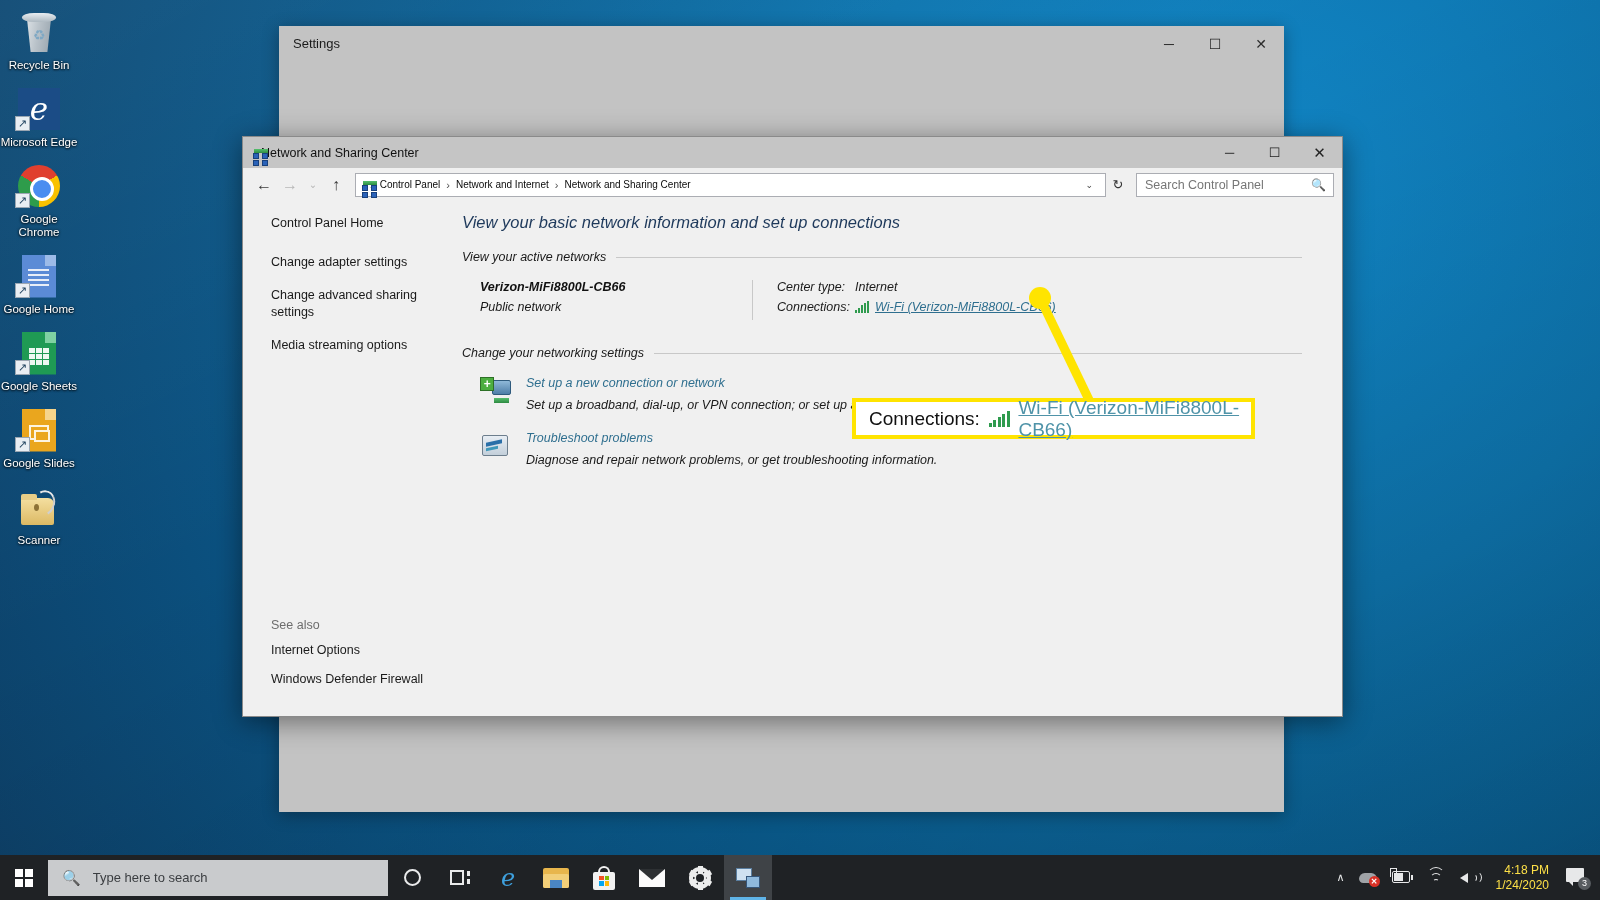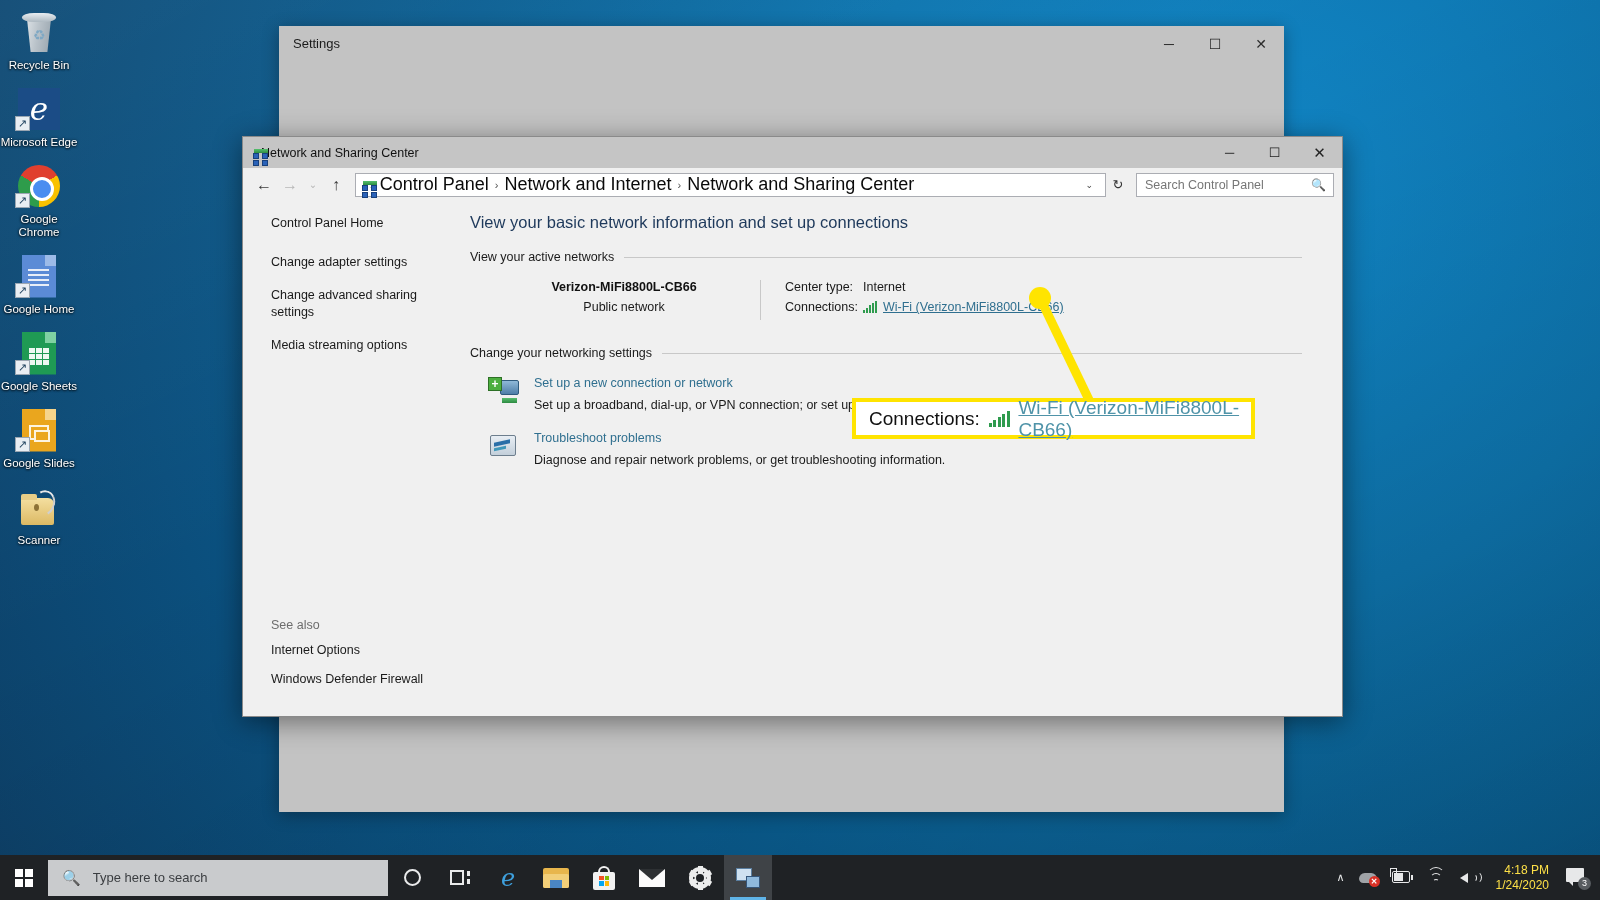--- a/index.html
+++ b/index.html
@@ -218,58 +218,58 @@
     font-size: 16px; color: #3a3a3a;
   }
   .nav-btn.disabled { color: #b7b7b7; }
   .nav-btn.small { width: 20px; font-size: 10px; }
   .crumbbar {
     flex: 1; height: 24px; margin-left: 6px;
     background: #fff; border: 1px solid #abadb3;
     display: flex; align-items: center; padding: 0 4px;
   }
   .crumbbar .crumb-icon { margin: 0 5px 0 2px; }
-  .crumb { font-size: 18px; color: #0a0a0a; padding: 0 3px; }
+  .crumb { font-size: 10px; color: #0a0a0a; padding: 0 3px; }
   .crumb-sep { font-size: 11px; color: #505050; padding: 0 3px; }
   .crumbbar .cb-right { margin-left: auto; display: flex; align-items: center; }
   .cb-chev { font-size: 9px; color: #444; padding: 0 8px; }
   .refresh-btn { width: 24px; height: 24px; display: flex; align-items: center; justify-content: center;
     font-size: 13px; color: #333; }
   .searchbox {
     width: 198px; height: 24px; margin-left: 6px;
     background: #fff; border: 1px solid #abadb3;
     display: flex; align-items: center; padding: 0 4px;
   }
   .searchbox .ph { font-size: 12.5px; color: #767676; padding-left: 4px; flex: 1; }
   .searchbox .mag { font-size: 12px; color: #2d5f86; padding-right: 3px; }
 
   
-  .nsc-body { display: flex; height: calc(100% - 64px); background: #f0f0f0; gap: 8px; }
+  .nsc-body { display: flex; height: calc(100% - 64px); background: #f0f0f0; }
   .nsc-left { width: 215px; padding: 14px 0 0 28px; position: relative; }
   .nsc-left a {
     display: block; font-size: 12.5px; color: #1a1a1a; line-height: 17px;
     margin-bottom: 16px; text-decoration: none; max-width: 160px;
   }
   .nsc-left a:first-child { margin-bottom: 22px; }
   .see-also-block { position: absolute; bottom: 16px; left: 28px; margin-top: 40px; }
   .see-also-title { font-size: 12.5px; color: #6d6d6d; margin-bottom: 10px; }
   .see-also-block a { margin-bottom: 12px; }
 
-  .nsc-main { flex: 1; padding: 12px 40px 0 4px; }
+  .nsc-main { flex: 1; padding: 12px 40px 0 4px; font-style: italic; }
   .main-heading {
     font-size: 16.5px; color: #1e395b; font-weight: 400; margin-bottom: 18px;
   }
   .section-head {
     display: flex; align-items: center; margin-bottom: 16px;
   }
   .section-head .sh-text { font-size: 12.5px; color: #1a1a1a; white-space: nowrap; }
   .section-head .sh-rule { flex: 1; height: 1px; background: #c8c8c8; margin-left: 10px; }
 
   .active-net { display: flex; }
-  .an-left { width: 290px; padding-left: 18px; text-align: center; }
+  .an-left { width: 290px; padding-left: 18px; }
   .an-name { font-size: 12.5px; font-weight: bold; color: #111; margin-bottom: 6px; }
   .an-type { font-size: 12.5px; color: #1a1a1a; }
   .an-divider { width: 1px; background: #c8c8c8; margin: 0 10px 0 0; }
   .an-right { padding-left: 14px; }
   .an-row { display: flex; align-items: center; font-size: 12.5px; color: #1a1a1a; margin-bottom: 6px; }
   .an-row .lbl { width: 78px; }
   .an-row .val { color: #1a1a1a; }
   .an-row a { color: #2f6f8f; text-decoration: underline; font-size: 12.5px; }
 
   .wifi-bars { display: inline-flex; align-items: flex-end; height: 12px; margin: 0 5px 0 0; }

